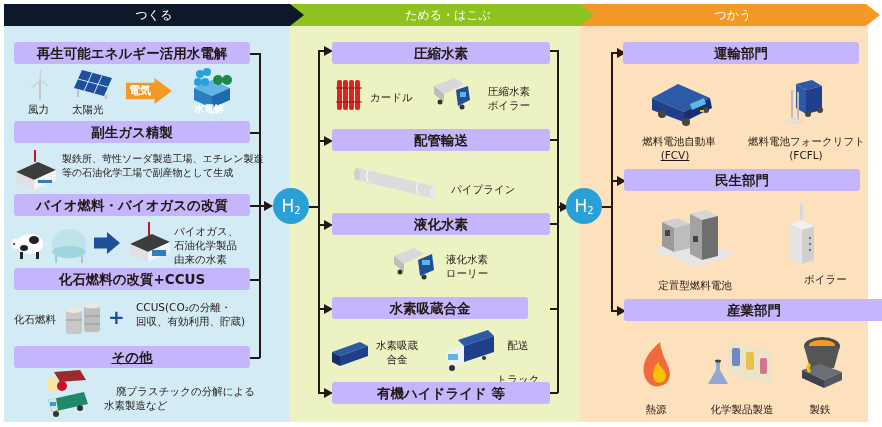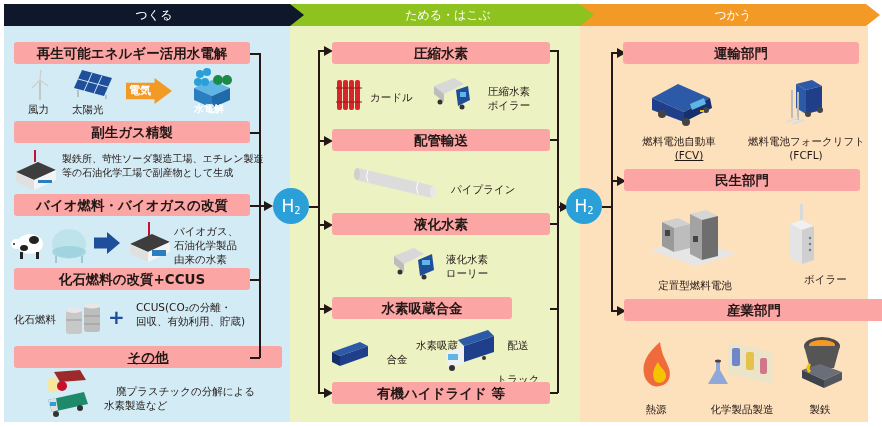--- a/index.html
+++ b/index.html
@@ -7,21 +7,21 @@
          font-family: "DejaVu Sans", "Liberation Sans", sans-serif; color: #231815; }
   .abs { position: absolute; }
   .banner { position: absolute; top: 4px; height: 22px; color: #fff; font-size: 12px; text-align: center; line-height: 22px; }
   .b1 { left: 4px; width: 300px; background: #0f172a; clip-path: polygon(0 0, calc(100% - 14px) 0, 100% 50%, calc(100% - 14px) 100%, 0 100%); z-index: 3; }
   .b2 { left: 290px; width: 304px; background: #8dc21f; clip-path: polygon(0 0, calc(100% - 14px) 0, 100% 50%, calc(100% - 14px) 100%, 0 100%); z-index: 2; padding-left: 12px; }
   .b3 { left: 580px; width: 300px; background: #f39a26; clip-path: polygon(0 0, calc(100% - 14px) 0, 100% 50%, calc(100% - 14px) 100%, 0 100%); z-index: 1; padding-left: 6px; }
   .panel { position: absolute; top: 26px; height: 396px; }
   .p1 { left: 4px; width: 286px; background: #d2ebf5; }
   .p2 { left: 290px; width: 290px; background: #ecf2c2; }
   .p3 { left: 580px; width: 288px; background: #fde0bc; }
-  .hbox { position: absolute; background: #fca5a5; border-radius: 3px; height: 22px; font-weight: bold; font-size: 13.5px;
+  .hbox { position: absolute; background: #c4b5fd; border-radius: 3px; height: 22px; font-weight: bold; font-size: 13.5px;
           text-align: center; line-height: 22px; color: #231815; white-space: nowrap; }
   .txt { position: absolute; font-size: 10.5px; line-height: 14px; color: #231815; white-space: nowrap; }
   .ctr { text-align: center; }
   .line { position: absolute; background: #231815; }
   .arrowhead { position: absolute; width: 0; height: 0; border-top: 5px solid transparent; border-bottom: 5px solid transparent; border-left: 9px solid #231815; }
   .h2 { position: absolute; width: 36px; height: 36px; border-radius: 50%; background: #2a9fd8; color: #fff;
         font-size: 17px; line-height: 36px; text-align: center; }
   .h2 sub { font-size: 10px; vertical-align: -2px; }
   .ico { position: absolute; }
 </style>
@@ -119,21 +119,21 @@
   <rect x="20" y="2" width="16" height="26" rx="3" fill="#bdbdbd"></rect>
     <ellipse cx="28" cy="2" rx="8" ry="2.5" fill="#e8e8e8"></ellipse>
   <line x1="2" y1="16" x2="18" y2="16" stroke="#999"></line>
     <line x1="20" y1="12" x2="36" y2="12" stroke="#999"></line>
     <line x1="20" y1="20" x2="36" y2="20" stroke="#999"></line>
 </svg>
 <div class="txt" style="left:108px; top:306px; color:#1f4e9a; font-size:20px; font-weight:bold; line-height:22px;">+</div>
 <div class="txt" style="left:136px; top:300px;">CCUS(CO₂の分離・</div>
 <div class="txt" style="left:136px; top:314px;">回収、有効利用、貯蔵)</div>
 
-<div class="hbox" style="left:14px; top:346px; width:268px;text-decoration:underline;">その他</div>
+<div class="hbox" style="left:14px; top:346px; width:236px;text-decoration:underline;">その他</div>
 <svg class="ico" style="left:44px; top:370px;" width="48" height="48" viewBox="0 0 48 48">
   <polygon points="10,2 36,0 42,10 16,12" fill="#9c2a2a"></polygon>
   <rect x="4" y="8" width="10" height="14" rx="3" fill="#f6e6a0"></rect>
   <circle cx="18" cy="16" r="5" fill="#c8102e"></circle>
   <polygon points="4,30 40,22 44,34 8,42" fill="#1e8a6a"></polygon>
   <polygon points="4,30 12,28 14,40 8,42" fill="#e0e0e0"></polygon>
   <rect x="6" y="32" width="6" height="4" fill="#2a9fd8"></rect>
   <circle cx="12" cy="44" r="3" fill="#333"></circle>
     <circle cx="36" cy="38" r="3" fill="#333"></circle>
 </svg>
@@ -200,27 +200,27 @@
   <polygon points="2,10 22,2 32,8 12,18" fill="#d8d8d8"></polygon>
   <polygon points="2,10 12,18 12,26 2,18" fill="#bdbdbd"></polygon>
   <polygon points="26,14 40,8 42,24 28,30" fill="#1f4e9a"></polygon>
   <rect x="30" y="14" width="8" height="5" fill="#5fb6e6"></rect>
   <circle cx="8" cy="26" r="2.5" fill="#333"></circle>
     <circle cx="32" cy="31" r="2.5" fill="#333"></circle>
 </svg>
 <div class="txt ctr" style="left:442px; top:252px; width:50px;">液化水素</div>
 <div class="txt ctr" style="left:442px; top:266px; width:50px;">ローリー</div>
 
-<div class="hbox" style="left:332px; top:297px; width:180px;">水素吸蔵合金</div>
+<div class="hbox" style="left:332px; top:297px; width:196px;">水素吸蔵合金</div>
 <svg class="ico" style="left:330px; top:340px;" width="40" height="26" viewBox="0 0 40 26">
   <polygon points="2,12 30,2 38,6 10,16" fill="#2c5aa8"></polygon>
   <polygon points="2,12 10,16 10,26 2,22" fill="#162e6a"></polygon>
   <polygon points="10,16 38,6 38,16 10,26" fill="#1f3f8a"></polygon>
 </svg>
-<div class="txt ctr" style="left:372px; top:338px; width:50px;margin-left:40px;">水素吸蔵</div>
+<div class="txt ctr" style="left:372px; top:338px; width:50px;">水素吸蔵</div>
 <div class="txt ctr" style="left:372px; top:352px; width:50px;">合金</div>
 <svg class="ico" style="left:442px; top:330px;" width="54" height="42" viewBox="0 0 54 42">
   <polygon points="16,10 46,0 52,6 22,16" fill="#2c5aa8"></polygon>
   <polygon points="22,16 52,6 52,22 22,32" fill="#1f3f8a"></polygon>
   <polygon points="4,22 22,16 22,34 6,38" fill="#f0f0f0"></polygon>
   <rect x="6" y="24" width="10" height="6" fill="#5fb6e6"></rect>
   <circle cx="10" cy="38" r="3" fill="#333"></circle>
     <circle cx="42" cy="28" r="2" fill="#333"></circle>
 </svg>
 <div class="txt ctr" style="left:496px; top:338px; width:44px;">配送</div>
@@ -253,21 +253,21 @@
   <polygon points="4,18 30,4 62,18 36,32" fill="#2c5aa8"></polygon>
   <polygon points="4,18 36,32 36,42 4,30" fill="#1f3f8a"></polygon>
   <polygon points="36,32 62,18 64,28 36,42" fill="#16306e"></polygon>
   <polygon points="42,24 56,18 58,24 44,30" fill="#5fb6e6"></polygon>
   <circle cx="14" cy="34" r="4" fill="#444"></circle>
     <circle cx="38" cy="42" r="4" fill="#444"></circle>
     <circle cx="58" cy="30" r="3" fill="#444"></circle>
   <rect x="52" y="30" width="4" height="2" fill="#f5c400"></rect>
 </svg>
 <div class="txt ctr" style="left:634px; top:134px; width:90px;">燃料電池自動車</div>
-<div class="txt ctr" style="left:644px; top:148px; width:90px;text-decoration:underline;">(FCV)</div>
+<div class="txt ctr" style="left:630px; top:148px; width:90px;text-decoration:underline;">(FCV)</div>
 <svg class="ico" style="left:786px; top:80px;" width="38" height="46" viewBox="0 0 38 46">
   <polygon points="10,4 26,0 36,6 20,10" fill="#2c5aa8"></polygon>
   <polygon points="20,10 36,6 36,30 20,34" fill="#1f3f8a"></polygon>
   <polygon points="10,4 20,10 20,34 10,28" fill="#2c5aa8"></polygon>
   <line x1="6" y1="10" x2="6" y2="38" stroke="#bbb" stroke-width="2"></line>
     <line x1="12" y1="12" x2="12" y2="40" stroke="#bbb" stroke-width="2"></line>
   <line x1="0" y1="42" x2="12" y2="38" stroke="#ddd" stroke-width="2"></line>
     <line x1="6" y1="44" x2="18" y2="40" stroke="#ddd" stroke-width="2"></line>
   <circle cx="22" cy="34" r="3" fill="#444"></circle>
     <circle cx="34" cy="30" r="3" fill="#444"></circle>

